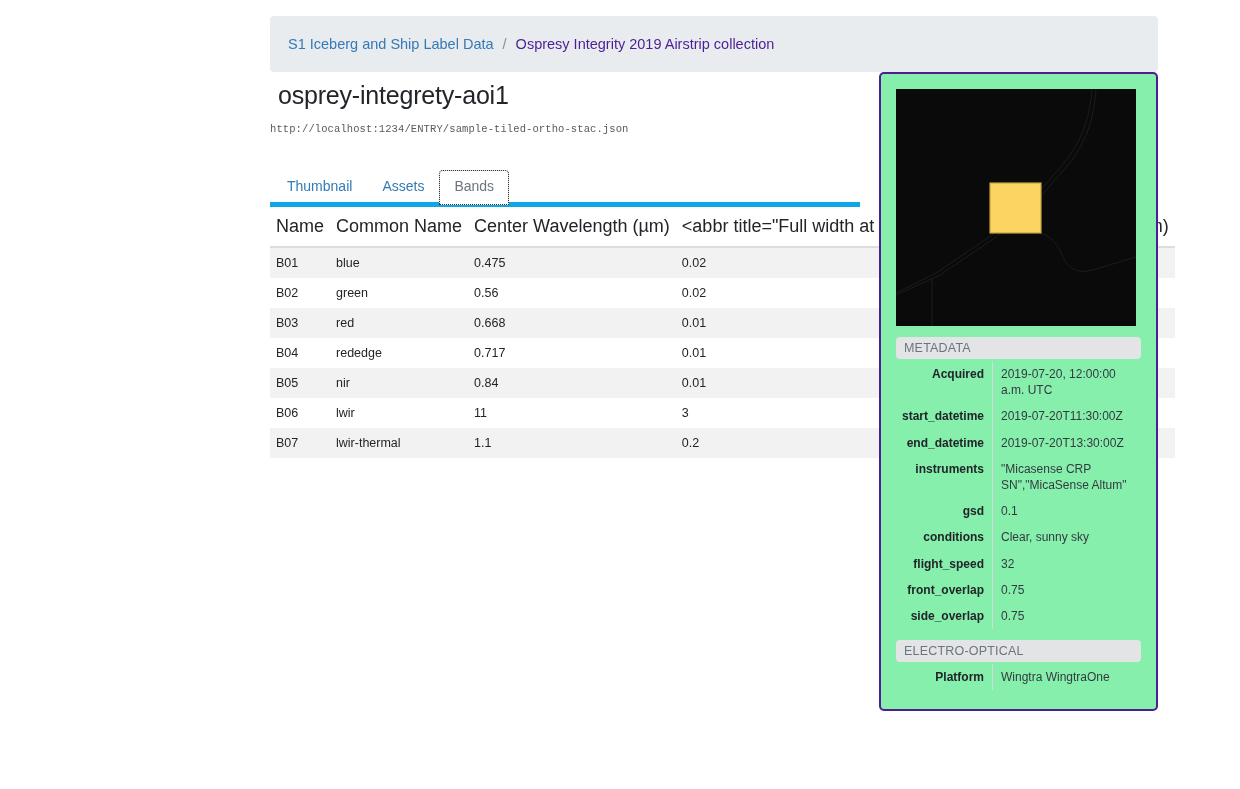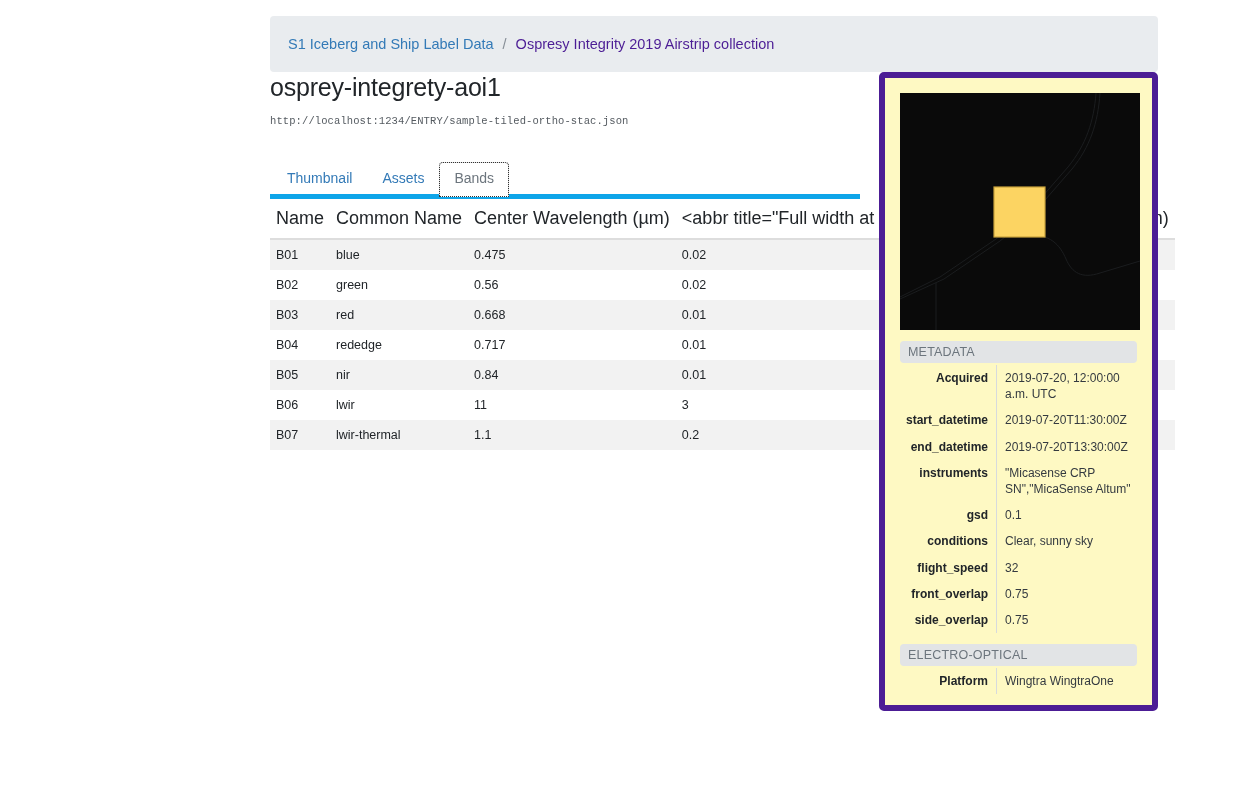--- a/index.html
+++ b/index.html
@@ -54,21 +54,21 @@
   .left-col {
     position: absolute;
     left: 270px;
     top: 72px;
     width: 590px;
   }
   .entry-title {
     font-size: 25px;
     font-weight: normal;
     color: #212529;
-    margin: 0;
+    margin: 8px;
     line-height: 1.25;
     letter-spacing: -0.2px;
   }
   .entry-url {
     font-family: "Liberation Mono", monospace;
     font-size: 10.5px;
     color: #555b61;
     margin-top: 12px;
     margin-bottom: 0;
     letter-spacing: 0.1px;
@@ -135,22 +135,22 @@
   .col-center { width: 133px; }
   .col-fwhm   { width: 324px; }
 
   
   .side-card {
     position: absolute;
     left: 879px;
     top: 72px;
     width: 279px;
     height: 639px;
-    background: #fef9c3;
-    border: 6px solid #4c1d95;
+    background: #86efac;
+    border: 2px solid #4c1d95;
     border-radius: 5px;
     box-sizing: border-box;
     padding: 15px;
   }
   .thumb {
     width: 240px;
     height: 237px;
     background: #0a0a0a;
     position: relative;
     overflow: hidden;

